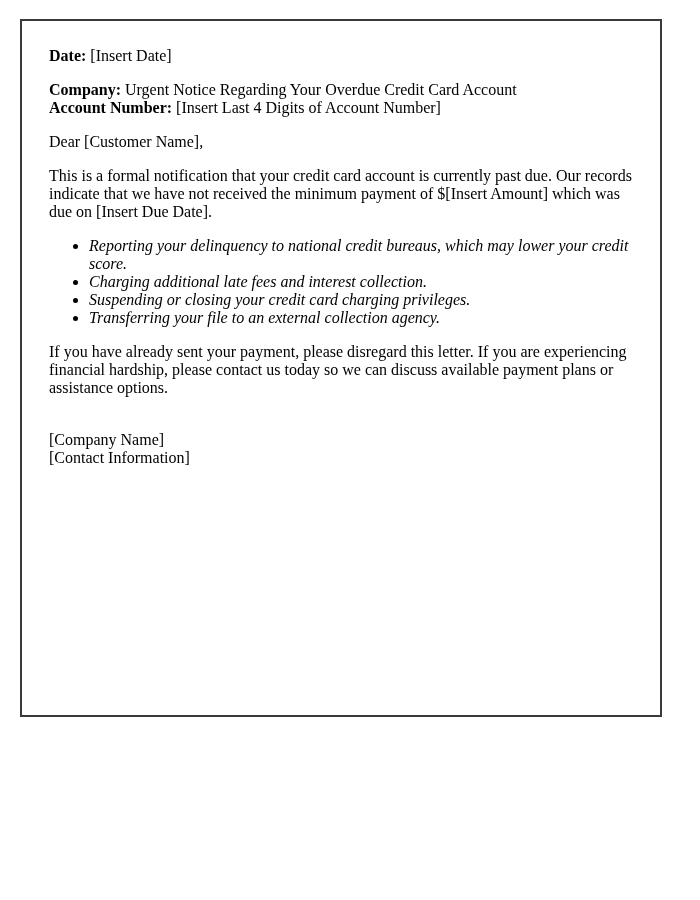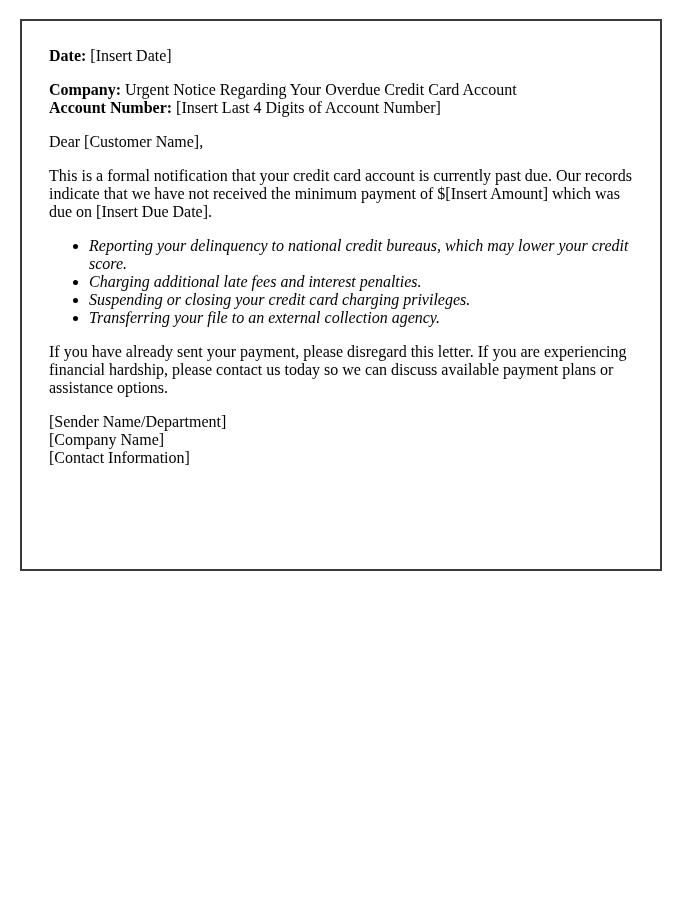--- a/index.html
+++ b/index.html
@@ -13,21 +13,21 @@
     font-family: "Liberation Serif", "DejaVu Serif", serif;
     font-size: 16px;
     line-height: 18px;
     color: var(--text, #000000);
     overflow: hidden;
   }
   .letter {
     box-sizing: border-box;
     margin: 19px 0 0 20px;
     width: 642px;
-    height: 552px;
+    height: 698px;
     border: 2px solid var(--border, #3a3a3a);
     padding: 10px 26px 28px 27px;
     background: var(--paper, #ffffff);
   }
   .letter p {
     margin: 16px 0;
   }
   .letter ul {
     margin: 16px 0;
     padding-left: 40px;
@@ -52,27 +52,27 @@
   <p><b class="bold">Company:</b> <span>Urgent Notice Regarding Your Overdue Credit Card Account</span><br>
   <b class="bold">Account Number:</b> <span>[Insert Last 4 Digits of Account Number]</span></p>
 
   <p>Dear [Customer Name],</p>
 
   <p>This is a formal notification that your credit card account is currently past due. Our records indicate that we have not received the minimum payment of $[Insert Amount] which was due on [Insert Due Date].</p>
 
 
   <ul>
     <li>Reporting your delinquency to national credit bureaus, which may lower your credit score.</li>
-    <li>Charging additional late fees and interest penalties.</li>
+    <li>Charging additional late fees and interest collection.</li>
     <li>Suspending or closing your credit card charging privileges.</li>
     <li>Transferring your file to an external collection agency.</li>
   </ul>
 
 
 
   <p>If you have already sent your payment, please disregard this letter. If you are experiencing financial hardship, please contact us today so we can discuss available payment plans or assistance options.</p>
 
 
-  <p><span>[Sender Name/Department]</span><br>
+  <p><br>
   <span>[Company Name]</span><br>
   <span>[Contact Information]</span></p>
 
 </div>
 
 </body></html>

